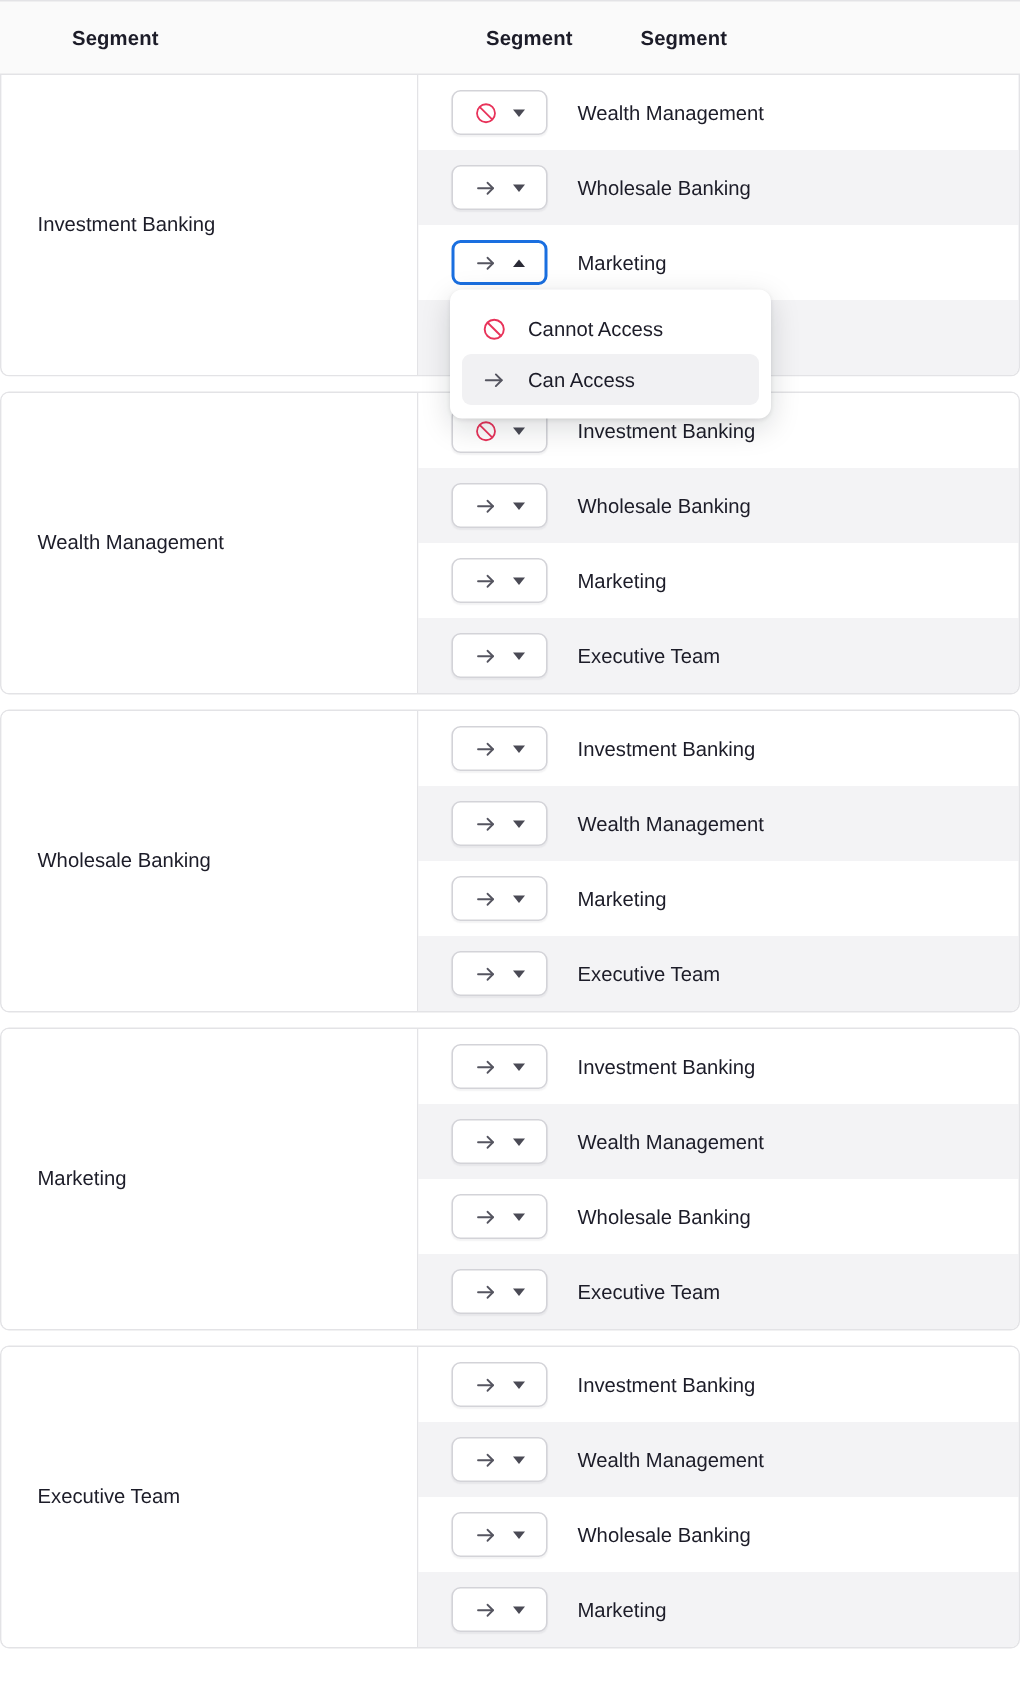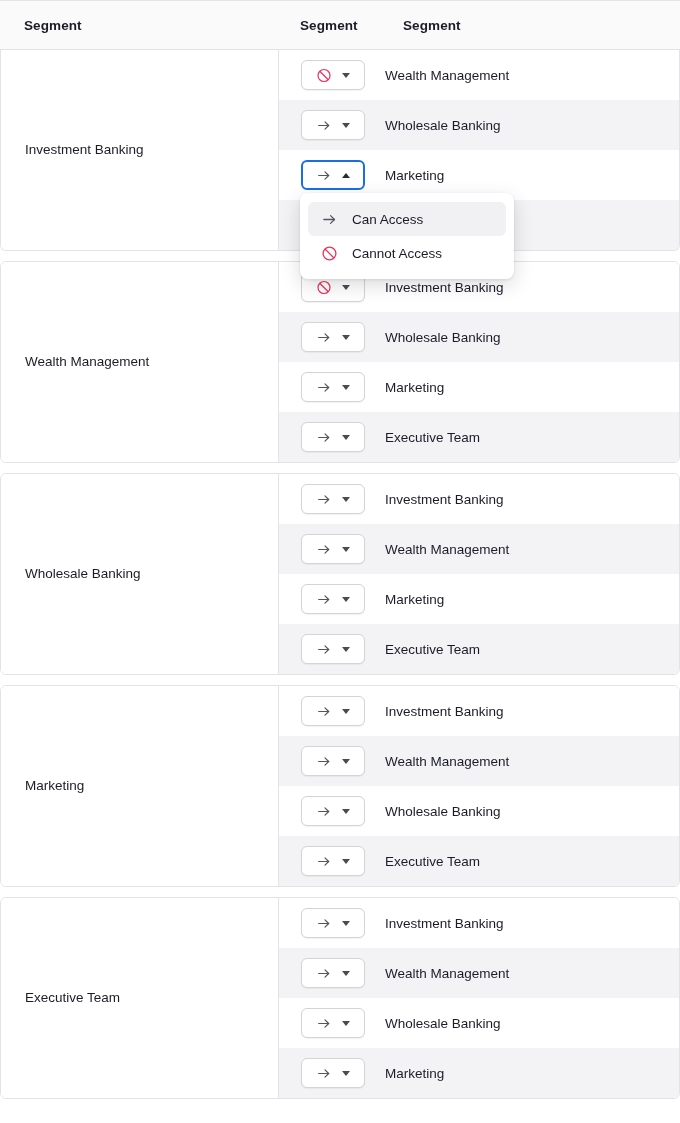--- a/index.html
+++ b/index.html
@@ -18,20 +18,21 @@
   }
 
   
   .table-header {
     display: flex;
     height: 50px;
     background: #fafafa;
     border-top: 1px solid #e3e3e6;
     border-bottom: 1px solid #e3e3e6;
     align-items: center;
+    padding-left: 24px;
   }
   .th {
     font-size: 13.5px;
     font-weight: 700;
     color: #1c1c28;
     letter-spacing: 0.1px;
   }
   .th-segment-left { width: 278px; padding-left: 24px; }
   .th-access      { width: 106px; padding-left: 22px; }
   .th-segment-right { flex: 1; padding-left: 19px; }
@@ -455,33 +456,33 @@
                 <span class="caret down"></span>
               </div>
             </div>
             <div class="target-name">Marketing</div>
           </div>
         </div>
       </div>
     </div>
 
   <div class="menu" id="menu">
+      <div class="menu-item">
+        <span class="menu-ic">
+          <svg width="17" height="17" viewBox="0 0 24 24" fill="none" stroke="#e8335a" stroke-width="1.8">
+            <circle cx="12" cy="12" r="9"></circle>
+            <line x1="5.6" y1="5.6" x2="18.4" y2="18.4"></line>
+          </svg>
+        </span>
+        <span>Cannot Access</span>
+      </div>
       <div class="menu-item active">
         <span class="menu-ic">
           <svg width="17" height="17" viewBox="0 0 24 24" fill="none" stroke="#555560" stroke-width="1.8" stroke-linecap="round" stroke-linejoin="round">
             <line x1="4" y1="12" x2="19" y2="12"></line>
             <polyline points="13.5,6.5 19,12 13.5,17.5"></polyline>
           </svg>
         </span>
         <span>Can Access</span>
       </div>
-      <div class="menu-item">
-        <span class="menu-ic">
-          <svg width="17" height="17" viewBox="0 0 24 24" fill="none" stroke="#e8335a" stroke-width="1.8">
-            <circle cx="12" cy="12" r="9"></circle>
-            <line x1="5.6" y1="5.6" x2="18.4" y2="18.4"></line>
-          </svg>
-        </span>
-        <span>Cannot Access</span>
-      </div>
     </div>
 
 </div>
 
 </body></html>

